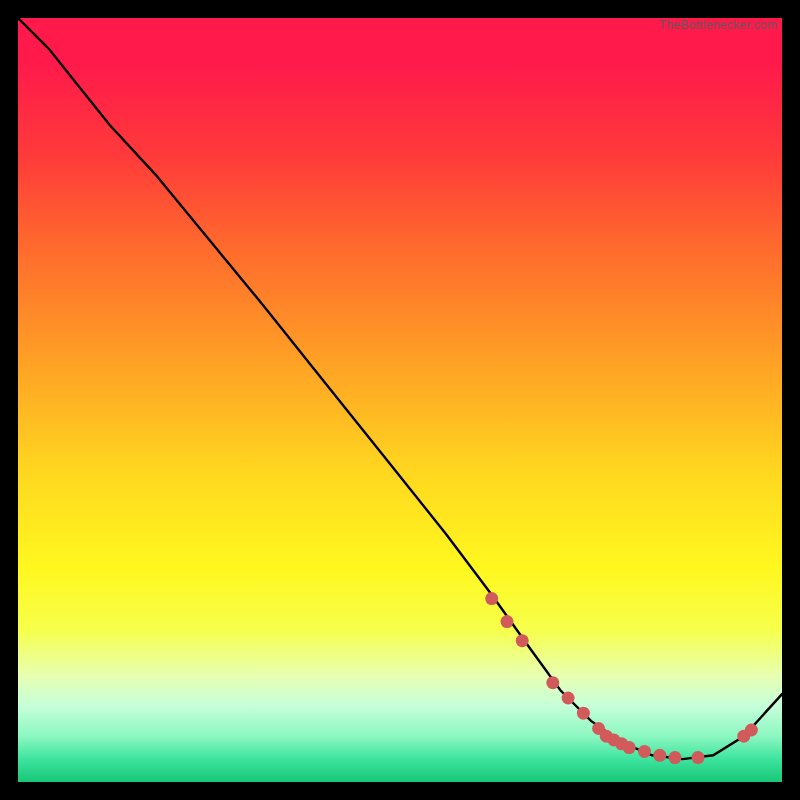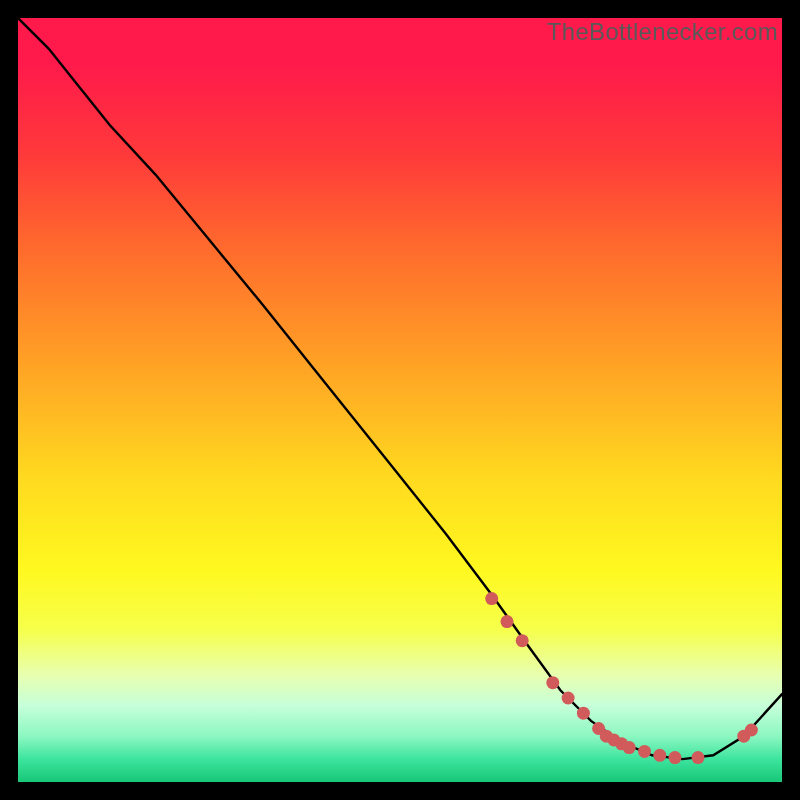--- a/index.html
+++ b/index.html
@@ -23,21 +23,21 @@
     top: 18px;
     width: 764px;
     height: 764px;
     overflow: hidden;
   }
   .watermark {
     position: absolute;
     top: 0;
     right: 4px;
     color: #595959;
-    font-size: 24px;
+    font-size: 12px;
     font-weight: 500;
     letter-spacing: 0.3px;
     z-index: 10;
   }
 </style>
 </head>
 <body>
 
 <div class="frame">
   <div class="plot">

